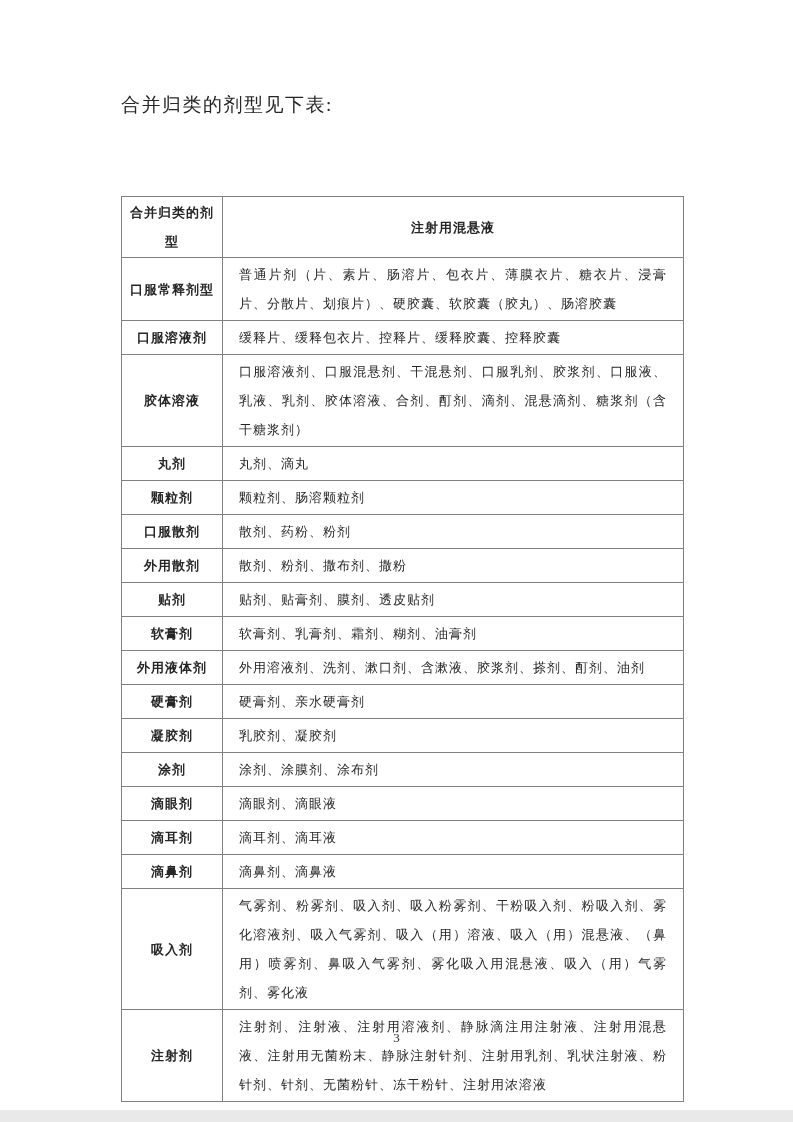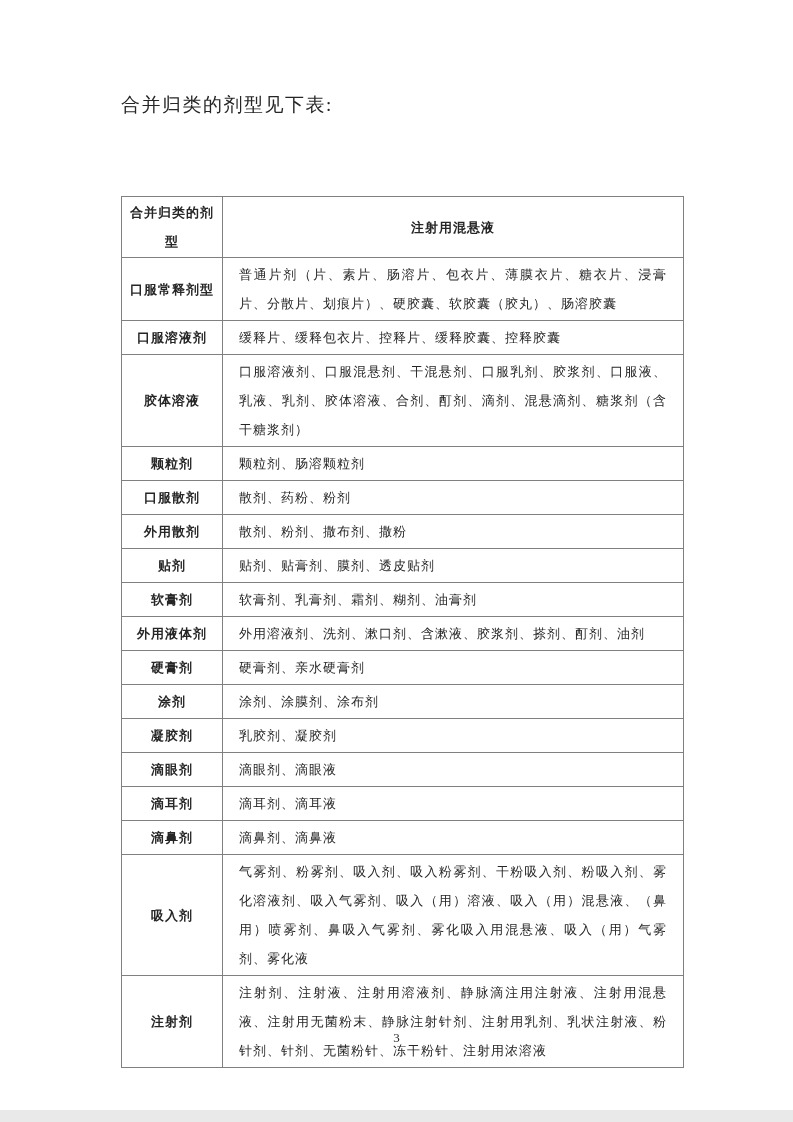--- a/index.html
+++ b/index.html
@@ -99,20 +99,24 @@
         </tr>
         <tr>
           <td class="cat">口服溶液剂</td>
           <td class="det">缓释片、缓释包衣片、控释片、缓释胶囊、控释胶囊</td>
         </tr>
         <tr>
           <td class="cat">胶体溶液</td>
           <td class="det">口服溶液剂、口服混悬剂、干混悬剂、口服乳剂、胶浆剂、口服液、乳液、乳剂、胶体溶液、合剂、酊剂、滴剂、混悬滴剂、糖浆剂（含干糖浆剂）</td>
         </tr>
         <tr>
+          <td class="cat">丸剂</td>
+          <td class="det">丸剂、滴丸</td>
+        </tr>
+        <tr>
           <td class="cat">颗粒剂</td>
           <td class="det">颗粒剂、肠溶颗粒剂</td>
         </tr>
         <tr>
           <td class="cat">口服散剂</td>
           <td class="det">散剂、药粉、粉剂</td>
         </tr>
         <tr>
           <td class="cat">外用散剂</td>
           <td class="det">散剂、粉剂、撒布剂、撒粉</td>
@@ -127,26 +131,26 @@
         </tr>
         <tr>
           <td class="cat">外用液体剂</td>
           <td class="det">外用溶液剂、洗剂、漱口剂、含漱液、胶浆剂、搽剂、酊剂、油剂</td>
         </tr>
         <tr>
           <td class="cat">硬膏剂</td>
           <td class="det">硬膏剂、亲水硬膏剂</td>
         </tr>
         <tr>
+          <td class="cat">凝胶剂</td>
+          <td class="det">乳胶剂、凝胶剂</td>
+        </tr>
+        <tr>
           <td class="cat">涂剂</td>
           <td class="det">涂剂、涂膜剂、涂布剂</td>
-        </tr>
-        <tr>
-          <td class="cat">凝胶剂</td>
-          <td class="det">乳胶剂、凝胶剂</td>
         </tr>
         <tr>
           <td class="cat">滴眼剂</td>
           <td class="det">滴眼剂、滴眼液</td>
         </tr>
         <tr>
           <td class="cat">滴耳剂</td>
           <td class="det">滴耳剂、滴耳液</td>
         </tr>
         <tr>

